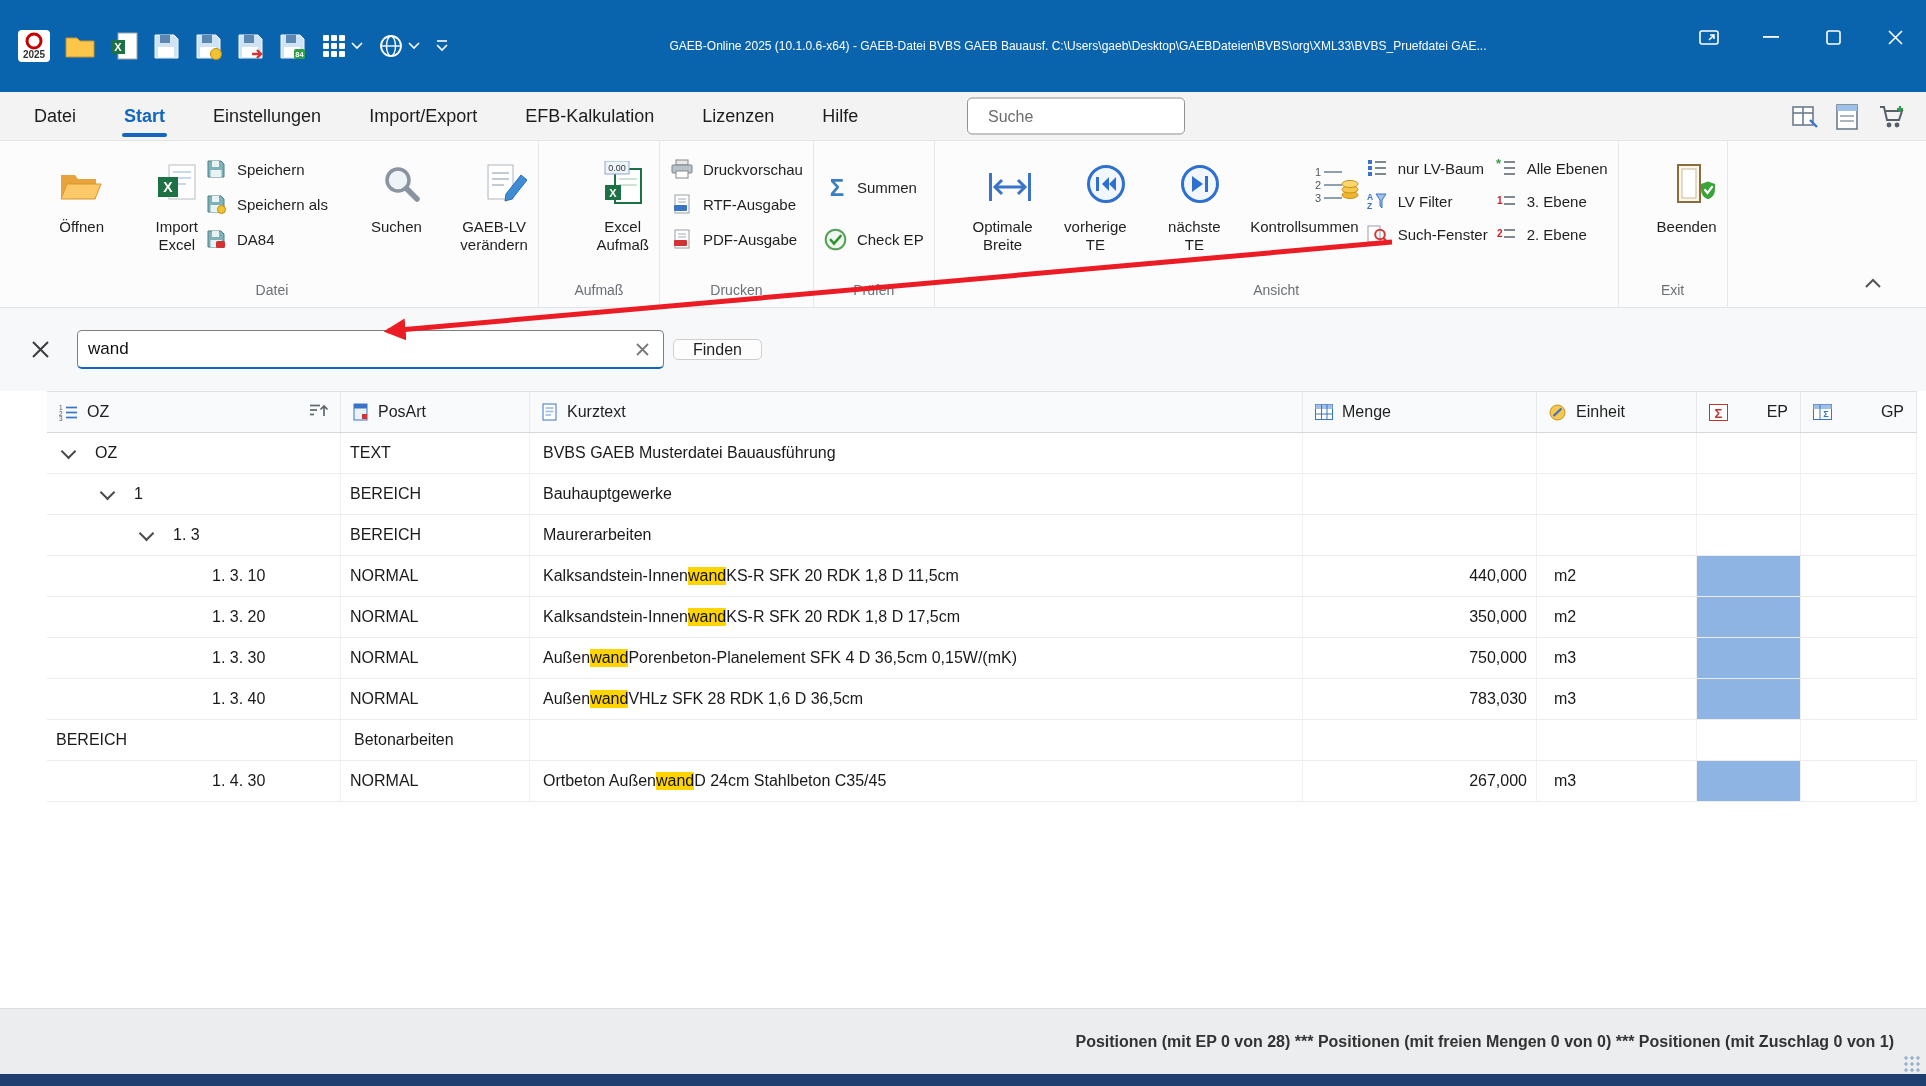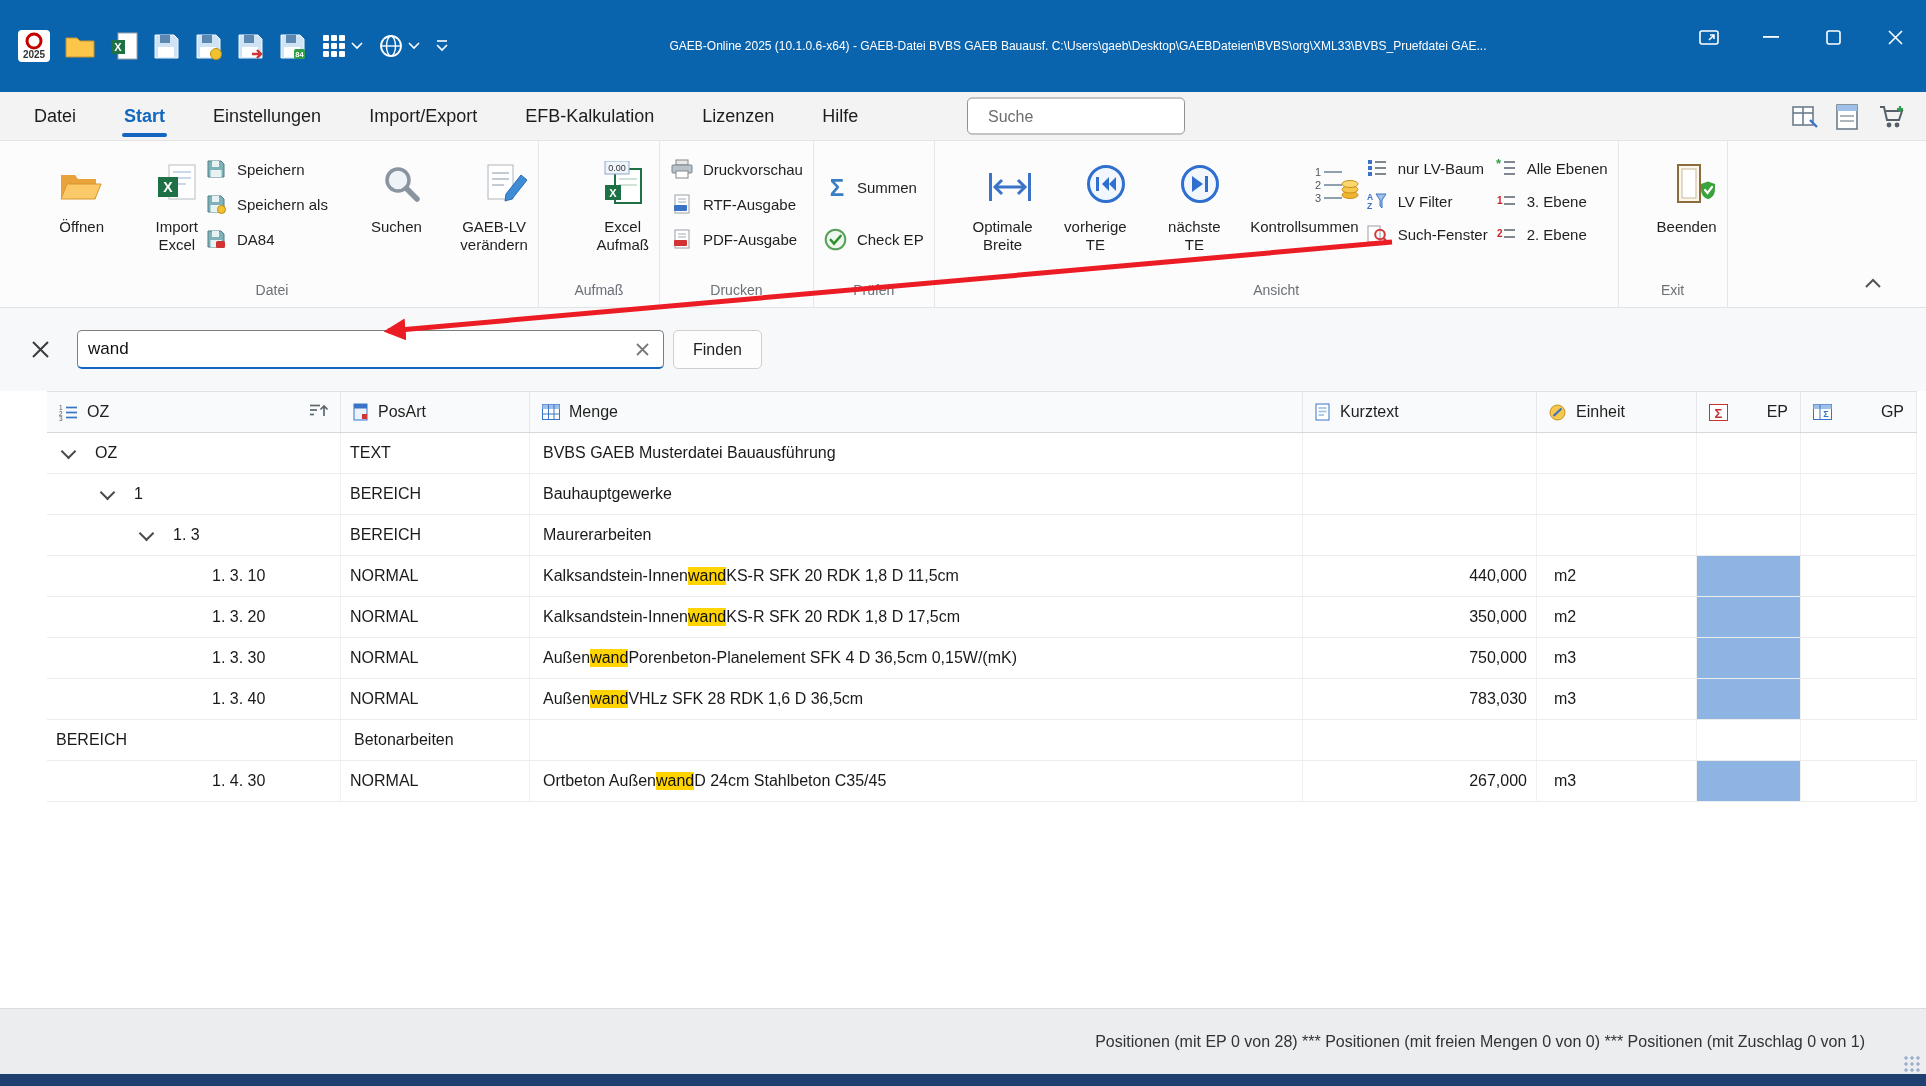--- a/index.html
+++ b/index.html
@@ -47,21 +47,21 @@
   .rsmall .sicon { width:24px; display:flex; justify-content:center; }
   .ribbon-collapse { position:absolute; right:44px; bottom:14px; }
 
   
   .searchrow { height:83px; background:#f7f8f9; display:flex; align-items:center; position:relative; }
   .sr-close { margin-left:30px; width:20px; height:20px; display:flex; align-items:center; justify-content:center; }
   .sr-input { margin-left:27px; width:587px; height:39px; background:#fff; border:1px solid #7e7e7e; border-bottom:2px solid var(--accent,#0a64ad);
     border-radius:5px; display:flex; align-items:center; padding:0 10px; }
   .sr-input input { flex:1; border:none; outline:none; font-size:17px; font-family:inherit; color:#111; background:transparent; }
   .sr-clear { width:22px; height:22px; display:flex; align-items:center; justify-content:center; }
-  .sr-find { margin-left:9px; width:89px; height:39px; background:#fdfdfd; border:1px solid #cfcfcf; border-radius:5px;
+  .sr-find { margin-left:9px; width:89px; height:21px; background:#fdfdfd; border:1px solid #cfcfcf; border-radius:5px;
     font-size:16px; font-family:inherit; color:#1f1f1f; }
 
   
   .table-area { margin-left:47px; width:1870px; }
   .thead, .trow { display:grid; grid-template-columns:294px 189px 773px 234px 160px 104px 116px; }
   .thead { height:42px; background:#f9fafb; border-top:1px solid #dfe1e3; border-bottom:1px solid #d6d8da; }
   .th { display:flex; align-items:center; gap:9px; padding-left:12px; font-size:16px; color:#1f1f1f; border-right:1px solid #e6e8ea; }
   .th .sort-right { margin-left:auto; margin-right:12px; }
   .th.split { justify-content:space-between; padding-right:12px; }
   .trow { height:41px; border-bottom:1px solid #ececec; background:#fff; }
@@ -73,21 +73,21 @@
   .c-ep.filled { background:var(--ep_cell,#8eb4e3); }
   .hl { background:var(--highlight,#ffd400); color:#111; }
   .chev { width:26px; flex:none; display:inline-flex; align-items:center; }
   .chev::before { content:""; width:9px; height:9px; border-right:2px solid #4a4a4a; border-bottom:2px solid #4a4a4a;
     transform:rotate(45deg); margin-top:-4px; }
   .chev.hidden::before { content:none; }
   .oz-label { margin-left:6px; }
 
   
   .status-area { position:absolute; left:0; top:1008px; width:1926px; height:66px; background:#ecedef; border-top:1px solid #d9dbdd; }
-  .status-text { position:absolute; right:61px; top:50%; transform:translateY(-50%); font-size:16px; color:#333; }
+  .status-text { position:absolute; right:32px; top:50%; transform:translateY(-50%); font-size:16px; color:#333;font-weight:bold; }
   .bottom-strip { position:absolute; left:0; bottom:0; width:1926px; height:12px; background:#1e3f6f; }
   .grip { position:absolute; right:6px; bottom:2px; width:16px; height:16px;
     background:radial-gradient(circle at 2px 2px,#9fb3cf 1.5px,transparent 1.8px); background-size:6px 6px; }
 
   
   .annot { position:absolute; inset:0; pointer-events:none; z-index:60; color:var(--arrow,#ec1c24); }
 </style>
 </head>
 <body>
 
@@ -601,37 +601,37 @@
     </div>
     <div class="th">
       <svg width="16" height="18">
           <rect x="1" y="1" width="13" height="16" fill="#eaf2fc" stroke="#3b74c6"></rect>
           <rect x="1" y="1" width="13" height="4.5" fill="#3b74c6"></rect>
           <rect x="9" y="11" width="5" height="5" fill="#d23333"></rect>
         </svg>
       <span>PosArt</span>
     </div>
     <div class="th">
+      <svg width="16" height="18">
+          <rect x="1" y="1" width="13" height="16" fill="#fff" stroke="#3b74c6"></rect>
+          <line x1="3.5" y1="5" x2="11.5" y2="5" stroke="#9fc0e8" stroke-width="1.7"></line>
+          <line x1="3.5" y1="8.5" x2="11.5" y2="8.5" stroke="#9fc0e8" stroke-width="1.7"></line>
+          <line x1="3.5" y1="12" x2="9" y2="12" stroke="#9fc0e8" stroke-width="1.7"></line>
+        </svg>
+      <span>Kurztext</span>
+    </div>
+    <div class="th">
       <svg width="18" height="16">
           <rect x="0.5" y="0.5" width="17" height="15" fill="#fff" stroke="#3b74c6"></rect>
           <rect x="0.5" y="0.5" width="17" height="4.5" fill="#9fc0e8"></rect>
           <line x1="6.5" y1="0.5" x2="6.5" y2="15.5" stroke="#3b74c6"></line>
           <line x1="12" y1="0.5" x2="12" y2="15.5" stroke="#3b74c6"></line>
           <line x1="0.5" y1="10" x2="17.5" y2="10" stroke="#3b74c6"></line>
         </svg>
       <span>Menge</span>
-    </div>
-    <div class="th">
-      <svg width="16" height="18">
-          <rect x="1" y="1" width="13" height="16" fill="#fff" stroke="#3b74c6"></rect>
-          <line x1="3.5" y1="5" x2="11.5" y2="5" stroke="#9fc0e8" stroke-width="1.7"></line>
-          <line x1="3.5" y1="8.5" x2="11.5" y2="8.5" stroke="#9fc0e8" stroke-width="1.7"></line>
-          <line x1="3.5" y1="12" x2="9" y2="12" stroke="#9fc0e8" stroke-width="1.7"></line>
-        </svg>
-      <span>Kurztext</span>
     </div>
     <div class="th">
       <svg width="18" height="17">
           <circle cx="8.5" cy="8.5" r="7.5" fill="#f6c84e" stroke="#c8901a"></circle>
           <path d="M4.5 12 L12.5 4.5" stroke="#3b74c6" stroke-width="2.2"></path>
         </svg>
       <span>Einheit</span>
     </div>
     <div class="th split">
       <svg width="19" height="17">

